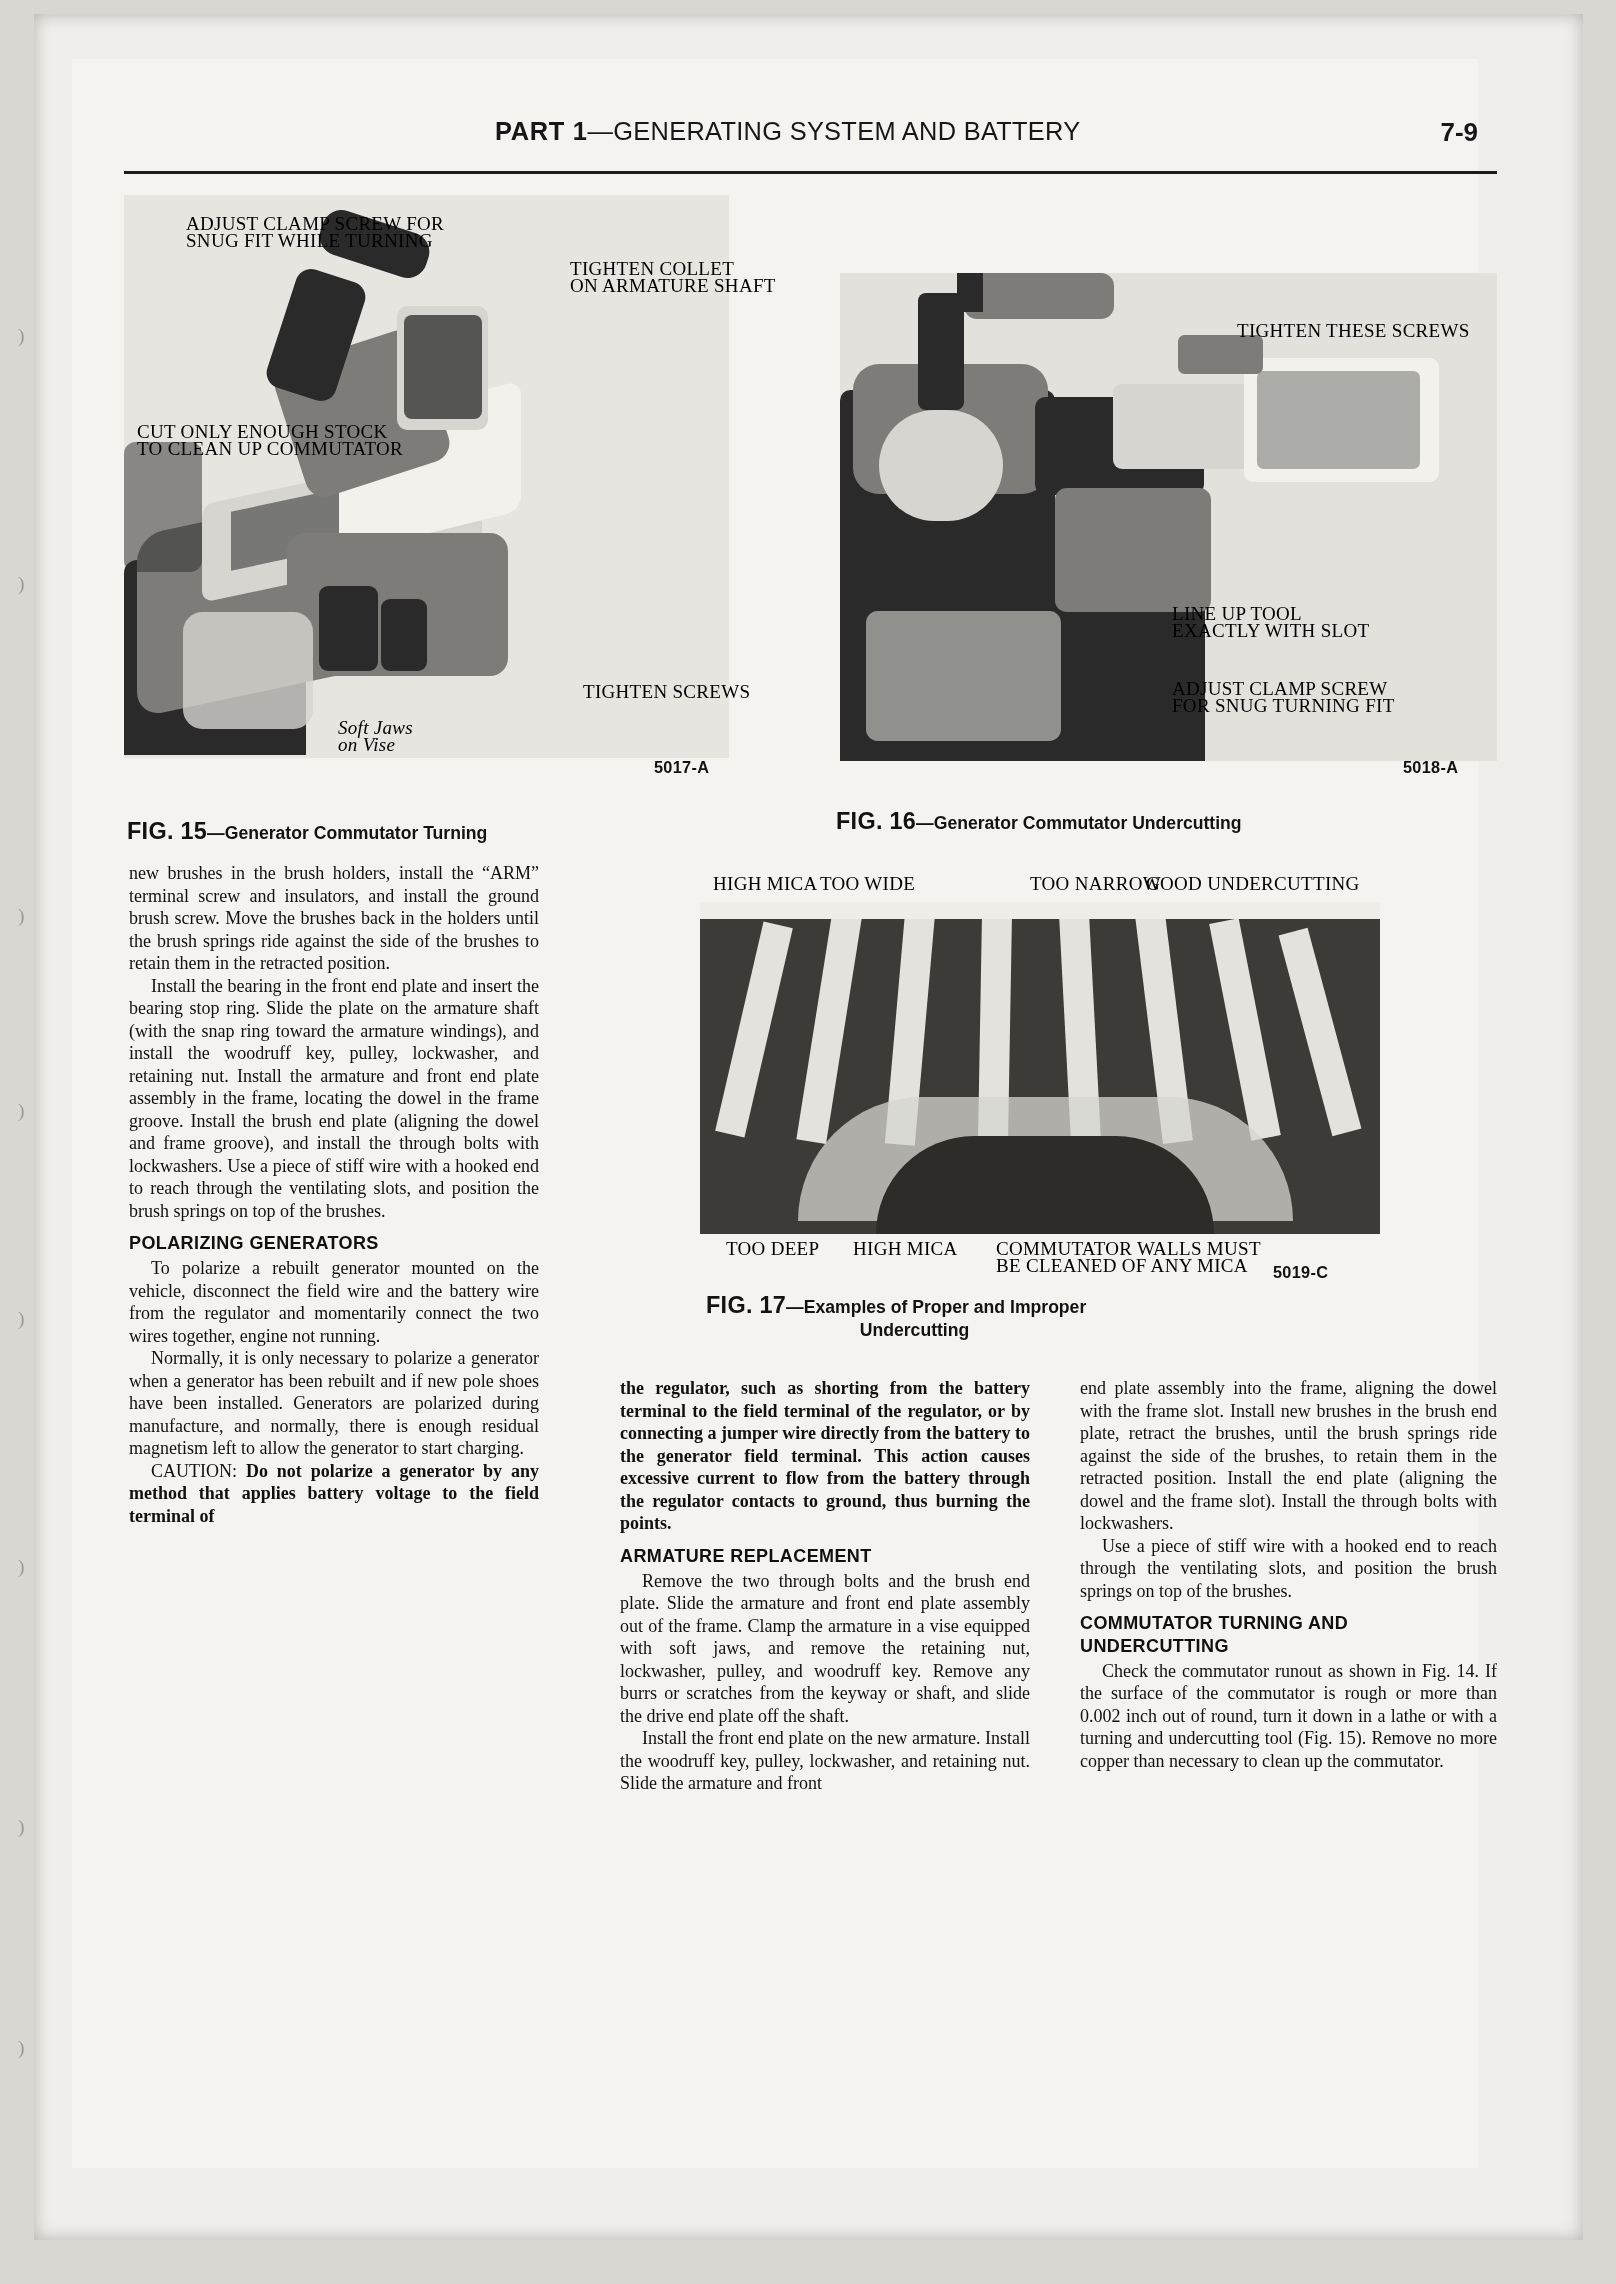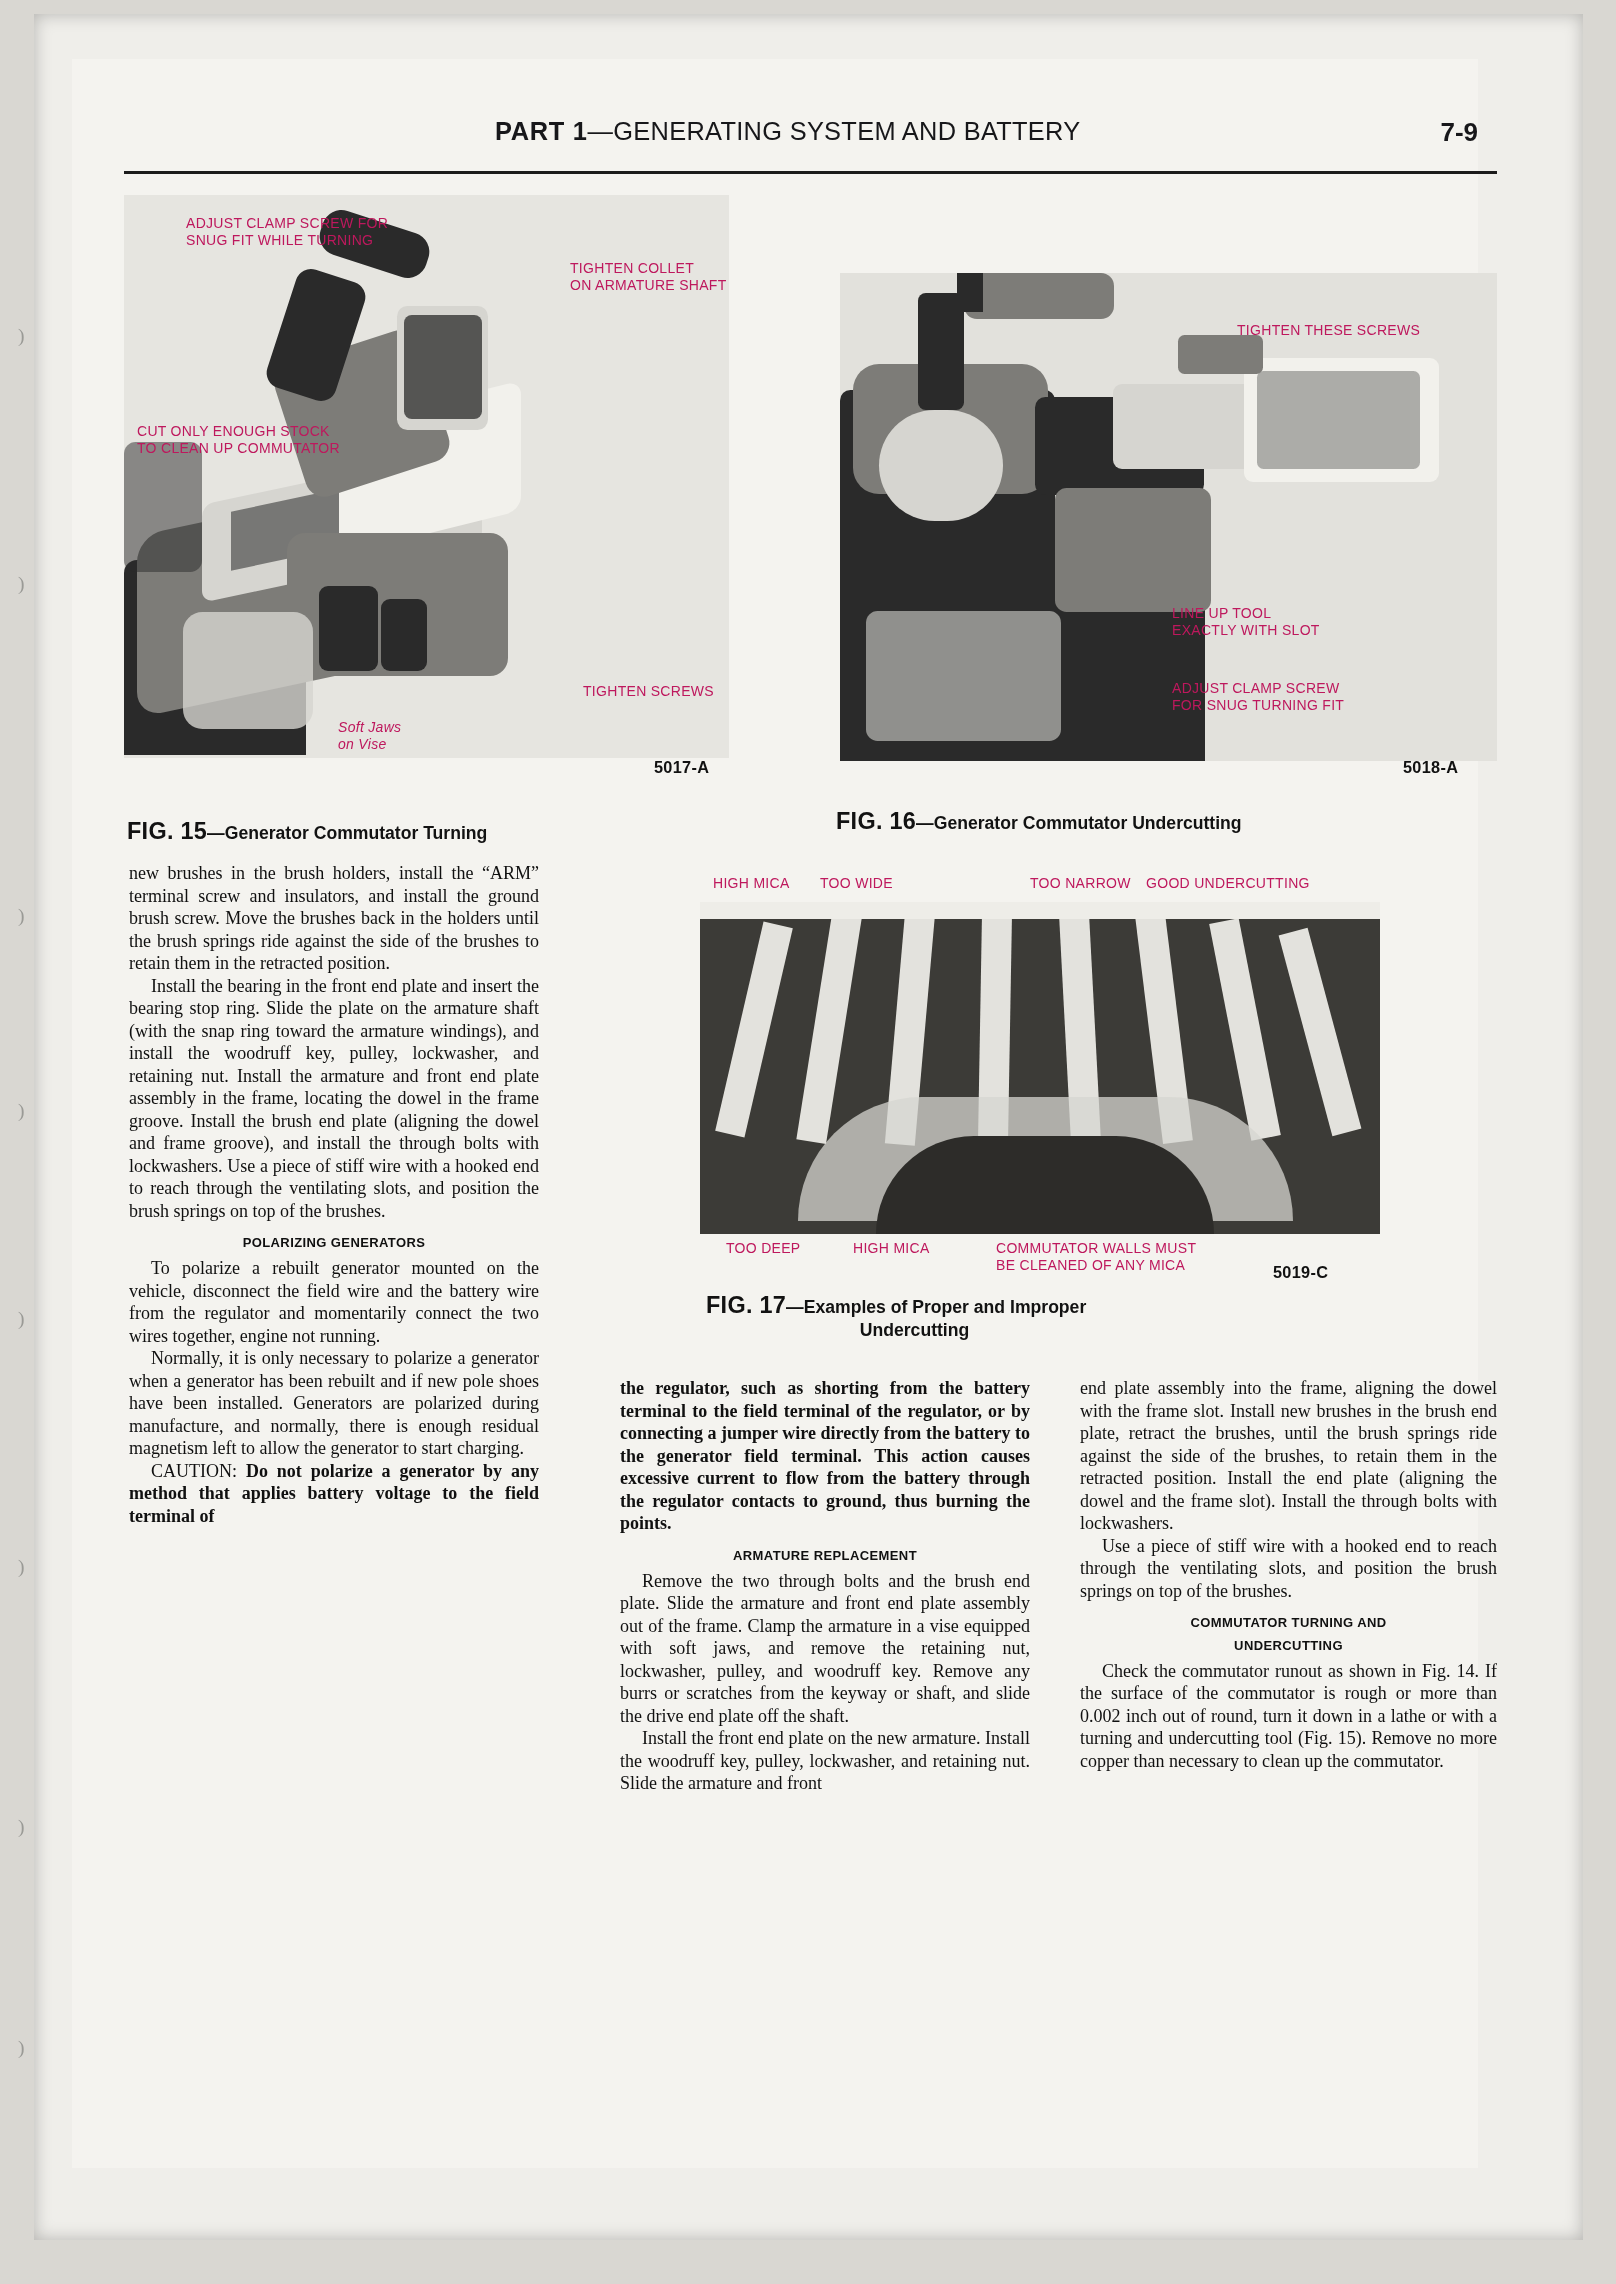--- a/index.html
+++ b/index.html
@@ -98,24 +98,24 @@
     font-size: 23.4px;
     font-weight: bold;
     letter-spacing: 0.3px;
   }
   .fig-caption .figtxt {
     font-size: 17.6px;
     font-weight: bold;
   }
   .callout {
     position: absolute;
-    font-family: Liberation Sans, sans-serif;
-    font-size: 14px;
+    font-family: Liberation Serif, serif;
+    font-size: 19px;
     line-height: 17px;
-    color: #be185d;
+    color: #000000;
     letter-spacing: 0.3px;
     white-space: pre-line;
   }
   .code {
     position: absolute;
     font-family: "Liberation Sans", sans-serif;
     font-size: 16.3px;
     font-weight: bold;
     color: #111;
     letter-spacing: 0.3px;
@@ -135,26 +135,26 @@
     text-align: justify;
     text-justify: inter-word;
   }
   .col p {
     margin: 0;
     text-indent: 22px;
   }
   .col p.noind { text-indent: 0; }
   .subhead {
     font-family: "Liberation Sans", sans-serif;
-    font-size: 13px;
+    font-size: 18px;
     font-weight: bold;
     letter-spacing: 0.4px;
     margin: 10.4px 0 2.6px 0;
     text-indent: 0;
-    text-align: center;
+    text-align: left;
   }
   .bold { font-weight: bold; }
 </style>
 </head>
 <body>
 
 <div class="page">
   <div class="paper"></div>
   <div class="paper-inner"></div>
 

